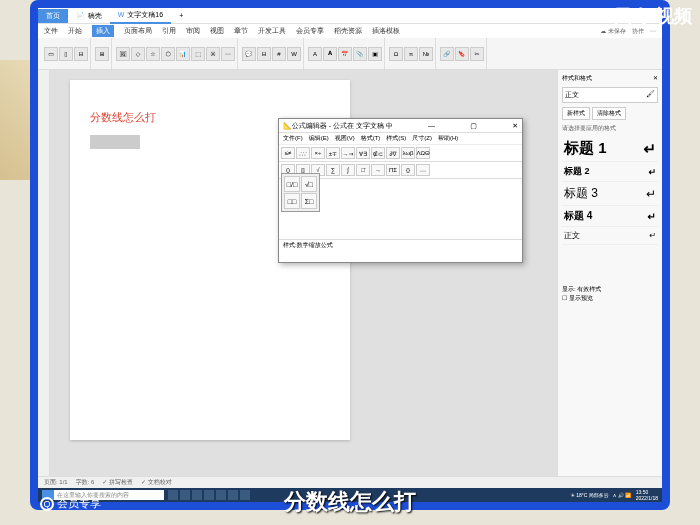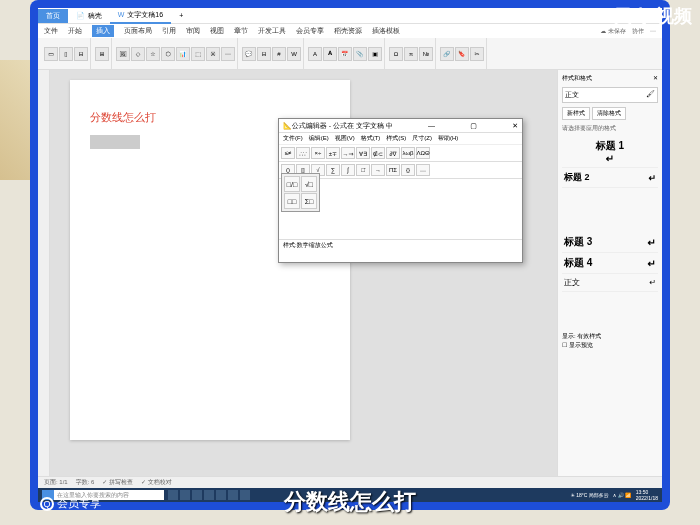--- a/index.html
+++ b/index.html
@@ -31,23 +31,23 @@
 .eq-tpl { width: 16px; height: 16px; border: 1px solid #ccc; background: #f8f8f8; font-size: 7px; display: flex; align-items: center; justify-content: center; }
 .eq-edit { height: 60px; background: #fff; padding: 4px; }
 .eq-status { height: 12px; border-top: 1px solid #ddd; font-size: 6px; padding: 0 4px; display: flex; align-items: center; }
 .style-panel { width: 105px; background: #f8f8f8; border-left: 1px solid #ddd; padding: 4px; font-size: 7px; }
 .style-header { display: flex; justify-content: space-between; margin-bottom: 4px; font-size: 6px; }
 .style-current { border: 1px solid #ccc; padding: 2px; background: #fff; margin-bottom: 4px; display: flex; justify-content: space-between; }
 .style-tabs { display: flex; gap: 2px; margin-bottom: 4px; }
 .style-tab { border: 1px solid #ccc; padding: 1px 4px; font-size: 6px; background: #fff; }
 .style-hint { font-size: 6px; color: #666; margin-bottom: 3px; }
 .style-item { padding: 3px 2px; border-bottom: 1px solid #eee; display: flex; justify-content: space-between; align-items: center; font-size: 8px; }
-.style-item.h1 { font-size: 10px; font-weight: bold; flex-direction: column; }
+.style-item.h1 { font-size: 15px; font-weight: bold; }
 .style-item.h2 { font-size: 9px; font-weight: bold; }
-.style-item.h3 { font-size: 10px; font-weight: bold; margin-top: 44px; }
+.style-item.h3 { font-size: 12px; font-weight: normal; }
 .style-item.h4 { font-size: 10px; font-weight: bold; }
 .statusbar { position: absolute; bottom: 14px; left: 0; right: 0; height: 12px; background: #f0f0f0; border-top: 1px solid #ddd; display: flex; align-items: center; padding: 0 6px; font-size: 6px; color: #666; gap: 8px; }
 .taskbar { position: absolute; bottom: 0; left: 0; right: 0; height: 14px; background: #1e3a5f; display: flex; align-items: center; padding: 0 4px; }
 .tb-search { width: 110px; height: 10px; background: #fff; font-size: 6px; padding: 0 3px; display: flex; align-items: center; color: #888; }
 .tb-icons { display: flex; gap: 2px; margin-left: 4px; }
 .tb-icon { width: 10px; height: 10px; background: #3a5a7f; }
 .tb-right { margin-left: auto; display: flex; align-items: center; gap: 4px; color: #fff; font-size: 5px; }
 .watermark-tr { position: absolute; top: 4px; right: 8px; color: #fff; font-size: 18px; font-weight: bold; z-index: 50; }
 .watermark-bl { position: absolute; bottom: 14px; left: 40px; color: #fff; font-size: 11px; z-index: 50; display: flex; align-items: center; gap: 3px; }
 .watermark-bl .logo { width: 14px; height: 14px; border: 2px solid #fff; border-radius: 50%; display: flex; align-items: center; justify-content: center; font-size: 9px; }

